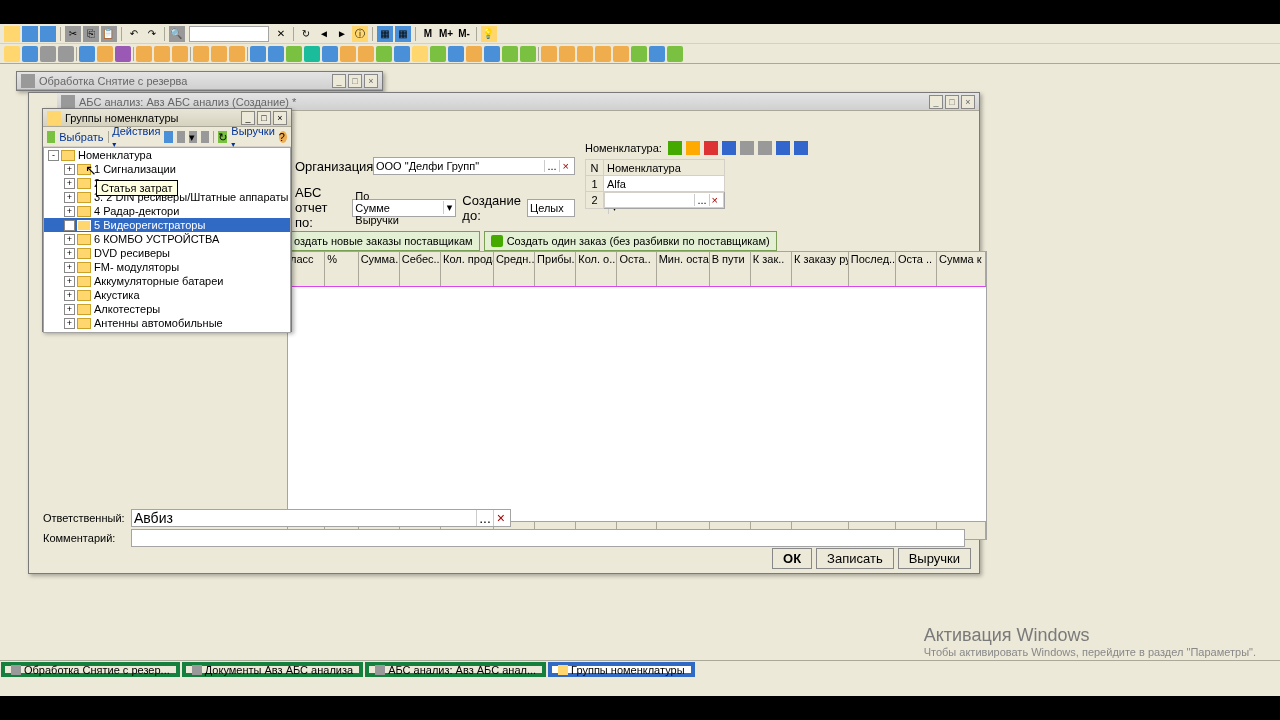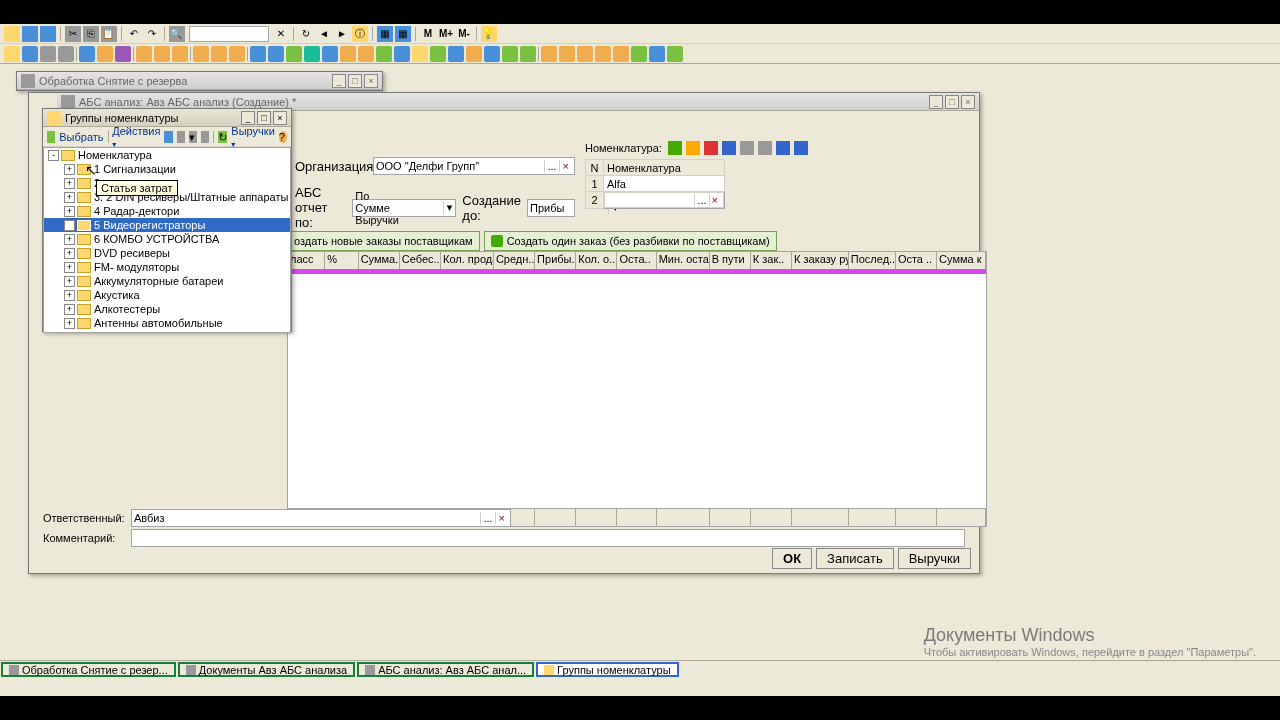--- a/index.html
+++ b/index.html
@@ -45,48 +45,48 @@
 .rp-table { border: 1px solid #a4a4a4; background: #fff; }
 .rp-table th, .rp-table td { border: 1px solid #d4d0c8; font-size: 11px; padding: 1px 3px; height: 16px; text-align: left; font-weight: normal; }
 .rp-table th { background: #ece9d8; }
 .rp-table .num { text-align: center; width: 18px; background: #ece9d8; }
 
 .greenbtn-bar { position: absolute; left: 258px; top: 138px; height: 20px; display: flex; gap: 4px; }
 .gbtn { border: 1px solid #7a9e54; background: #e4f0d4; padding: 2px 6px; font-size: 11px; display: flex; align-items: center; cursor: pointer; }
 .gbtn .gi { width: 12px; height: 12px; background: #4a0; margin-right: 4px; border-radius: 2px; }
 
 .grid { position: absolute; left: 258px; top: 158px; width: 700px; border: 1px solid #a4a4a4; background: #fff; }
-.grid-head { display: flex; background: #ece9d8; height: 22px; border-bottom: 5px solid #d946ef; }
+.grid-head { display: flex; background: #ece9d8; height: 35px; border-bottom: 1px solid #d946ef; }
 .grid-head .col { border-right: 1px solid #aca899; padding: 1px 2px; font-size: 11px; overflow: hidden; white-space: nowrap; }
 .grid-body { height: 234px; background: #fff; }
 .grid-footer { display: flex; background: #ece9d8; height: 18px; border-top: 1px solid #a4a4a4; }
 .grid-footer .col { border-right: 1px solid #aca899; }
 
 .bottom-fields { position: absolute; left: 14px; bottom: 24px; right: 14px; }
 .bf-row { display: flex; align-items: center; margin-bottom: 2px; }
 .bf-row label { width: 88px; font-size: 11px; }
-.bf-input { flex: 1; border: 1px solid #a4a4a4; background: #fff; height: 18px; padding: 0 2px; font-size: 11px; display: flex; align-items: center; }
+.bf-input { flex: 1; border: 1px solid #a4a4a4; background: #fff; height: 18px; padding: 0 2px; font-size: 14px; display: flex; align-items: center; }
 .bf-input.wdots { flex: 0 0 380px; }
 
 .bottom-buttons { position: absolute; right: 8px; bottom: 4px; display: flex; gap: 4px; }
 .bbtn { border: 1px solid #888; background: #ece9d8; padding: 2px 10px; font-size: 13px; cursor: pointer; }
 
 .tree { background: #fff; border: 1px solid #a4a4a4; height: 186px; overflow: auto; position: relative; }
 .tree-item { display: flex; align-items: center; height: 14px; font-size: 11px; cursor: pointer; white-space: nowrap; }
 .tree-item .exp { width: 11px; height: 11px; border: 1px solid #888; margin-right: 2px; display: flex; align-items: center; justify-content: center; font-size: 9px; background: #fff; }
 .tree-item .fold { width: 14px; height: 11px; background: #ffd76e; border: 1px solid #c9a227; margin-right: 3px; }
 .tree-item.root { padding-left: 4px; }
 .tree-item.lvl1 { padding-left: 20px; }
 .tree-item.sel { background: #316ac5; color: #fff; }
 .tree-item.sel .fold { border-color: #fff; }
 .tooltip { position: absolute; background: #ffffe1; border: 1px solid #000; padding: 1px 4px; font-size: 11px; left: 52px; top: 32px; z-index: 100; }
 .cursor { position: absolute; left: 41px; top: 14px; font-size: 14px; z-index: 101; pointer-events: none; }
 
 .taskbar { position: absolute; bottom: 18px; left: 0; right: 0; height: 18px; background: #ece9d8; border-top: 1px solid #aca899; display: flex; }
-.taskbtn { border: 2px solid #15803d; padding: 1px 6px; margin: 1px; font-size: 11px; background: #ece9d8; cursor: pointer; display: flex; align-items: center; }
+.taskbtn { border: 4px solid #15803d; padding: 1px 6px; margin: 1px; font-size: 11px; background: #ece9d8; cursor: pointer; display: flex; align-items: center; }
 .taskbtn.active { background: #fff; border-color: #316ac5; }
 
 .watermark { position: absolute; right: 24px; bottom: 38px; color: #888; text-align: left; }
 .watermark .wt1 { font-size: 18px; color: #7a7a7a; }
 .watermark .wt2 { font-size: 11px; color: #888; }
 
 .ico-yellow{background:#ffd76e;} .ico-green{background:#7ac142;} .ico-blue{background:#4a90d9;} .ico-orange{background:#f0ad4e;} .ico-purple{background:#9b59b6;} .ico-teal{background:#1abc9c;} .ico-gray{background:#999;}
 </style>
 </head>
 <body>
@@ -207,21 +207,21 @@
       </div>
     </div>
     <div class="form-row" style="margin-top:10px;">
       <label>АБС отчет по:</label>
       <div class="select1c" style="width:104px;">
         <span>По Сумме Выручки</span>
         <span class="arr">▾</span>
       </div>
       <label style="width:auto;">Создание до:</label>
       <div class="select1c" style="width:48px;">
-        <span>Прибы</span>
+        <span>Целых</span>
         <span class="arr">▾</span>
       </div>
     </div>
   </div>
 
   <div class="right-panel">
     <div style="display:flex;align-items:center;margin-bottom:2px;">
       <span style="font-size:11px;margin-right:4px;">Номенклатура:</span>
       <div class="rp-toolbar" style="margin-bottom:0;">
         <span class="ico i-green"></span>
@@ -370,21 +370,21 @@
           <div class="tree-item lvl1"><span class="exp">+</span><span class="fold"></span>Алкотестеры</div>
           <div class="tree-item lvl1"><span class="exp">+</span><span class="fold"></span>Антенны автомобильные</div>
           <div class="tree-item lvl1"><span class="exp">+</span><span class="fold"></span>Ароматизаторы</div>
           <div class="tooltip">Статья затрат</div>
         </div>
 </div>
 
 </div>
 
 <div class="watermark">
-  <div class="wt1">Документы Windows</div>
+  <div class="wt1">Активация Windows</div>
   <div class="wt2">Чтобы активировать Windows, перейдите в раздел "Параметры".</div>
 </div>
 
 <div class="taskbar">
   <div class="taskbtn">
         <span class="ico-gray" style="width:10px;height:10px;margin-right:3px;"></span>
         <span>Обработка  Снятие с резер...</span>
       </div>
   <div class="taskbtn">
         <span class="ico-gray" style="width:10px;height:10px;margin-right:3px;"></span>

